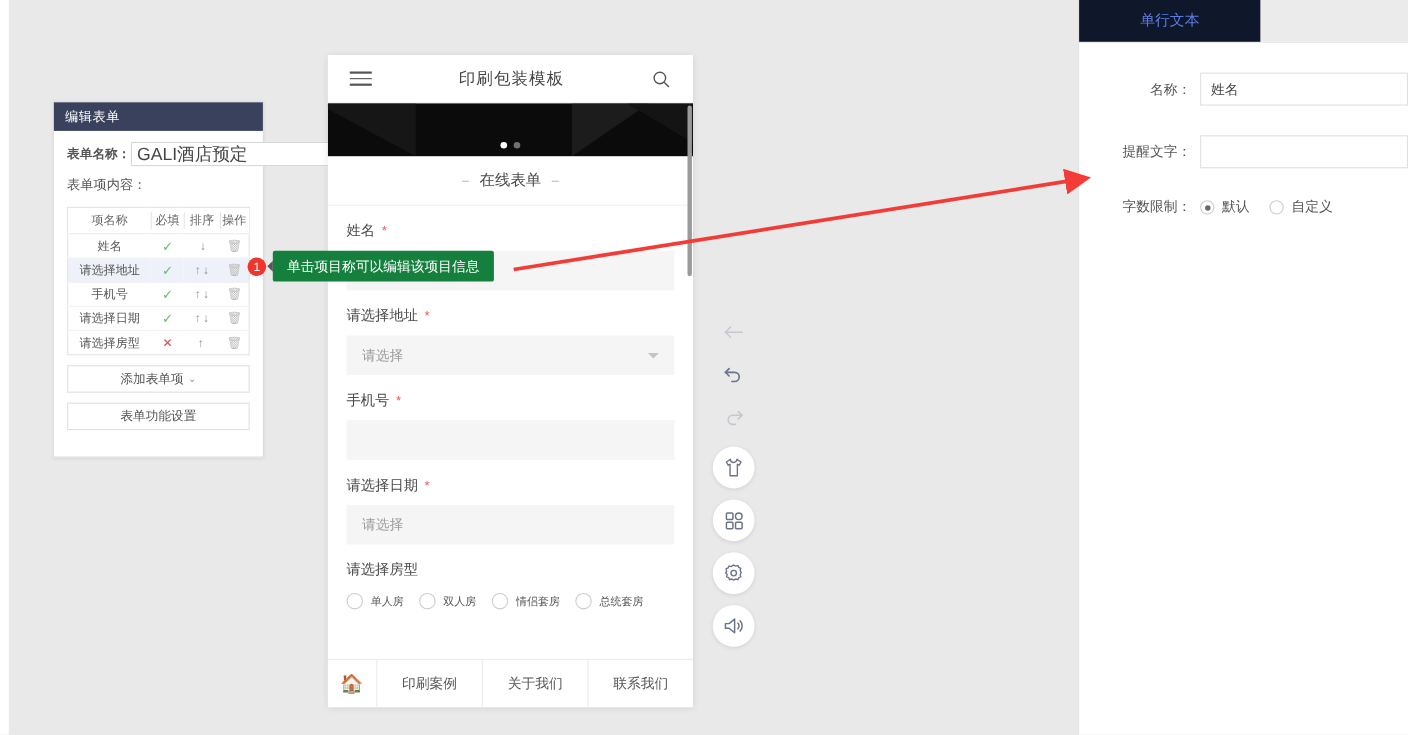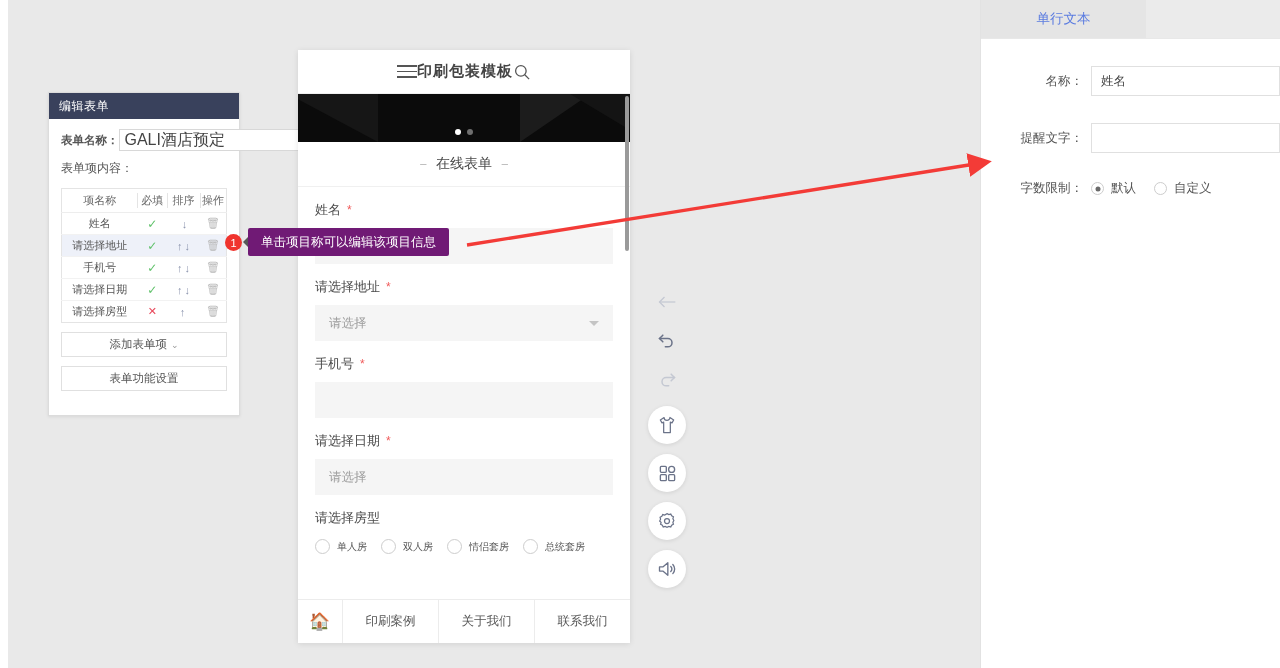--- a/index.html
+++ b/index.html
@@ -89,21 +89,21 @@
   .badge-1 {
     position: absolute; left: 225px; top: 234px;
     width: 17px; height: 17px; border-radius: 50%;
     background: #f0342e; color: #fff;
     font-size: 11px; display: flex; align-items: center; justify-content: center;
     z-index: 40;
   }
   
   .callout {
     position: absolute; left: 248px; top: 228px;
-    height: 28px; background: #701a75; color: #fff;
+    height: 28px; background: #15803d; color: #fff;
     font-size: 12.5px; display: flex; align-items: center;
     padding: 0 13px; border-radius: 2px; z-index: 39;
     white-space: nowrap;
   }
   .callout::before {
     content: ""; position: absolute; left: -5px; top: 9px;
     border-top: 5px solid transparent;
     border-bottom: 5px solid transparent;
     border-right: 5px solid #585858;
   }
@@ -111,22 +111,22 @@
   
   .phone {
     position: absolute; left: 298px; top: 50px;
     width: 332px; height: 593px;
     background: #ffffff;
     box-shadow: 0 1px 6px rgba(0,0,0,0.10);
     overflow: hidden;
   }
   .phone-topbar {
     height: 44px; display: flex; align-items: center;
-    justify-content: center; padding: 0 20px;
-    border-bottom: 1px solid #f0f0f0; background: #fff; font-weight: bold;
+    justify-content: space-between; padding: 0 20px;
+    border-bottom: 1px solid #f0f0f0; background: #fff;
   }
   .hamburger { display: flex; flex-direction: column; gap: 4px; cursor: pointer; }
   .hamburger span { display: block; width: 20px; height: 1.6px; background: #555; }
   .phone-title { font-size: 15px; color: #444; letter-spacing: 1px; }
   .search-icon { width: 18px; height: 18px; cursor: pointer; }
 
   .banner {
     height: 48px; position: relative; overflow: hidden;
     background: #0b0b0b;
   }
@@ -230,21 +230,21 @@
     position: absolute; left: 980px; top: 0;
     width: 300px; height: 668px; background: #ffffff;
     border-left: 1px solid #e2e2e2;
   }
   .right-tabs {
     height: 39px; display: flex; align-items: stretch;
     border-bottom: 1px solid #e8e8e8;
   }
   .tab-active {
     flex: 0 0 165px; display: flex; align-items: center; justify-content: center;
-    color: #5b7ce0; font-size: 13.5px; background: #e5e5e5; cursor: pointer;
+    color: #5b7ce0; font-size: 13.5px; background: #0f172a; cursor: pointer;
   }
   .tab-gap { flex: 1; background: #ebebeb; cursor: pointer; }
 
   .right-body { padding: 27px 0 0 0; }
   .rrow { display: flex; align-items: center; margin-bottom: 27px; }
   .rlabel {
     width: 110px; text-align: right; padding-right: 8px;
     font-size: 12.5px; color: #555; white-space: nowrap; flex: none;
   }
   .rinput {

